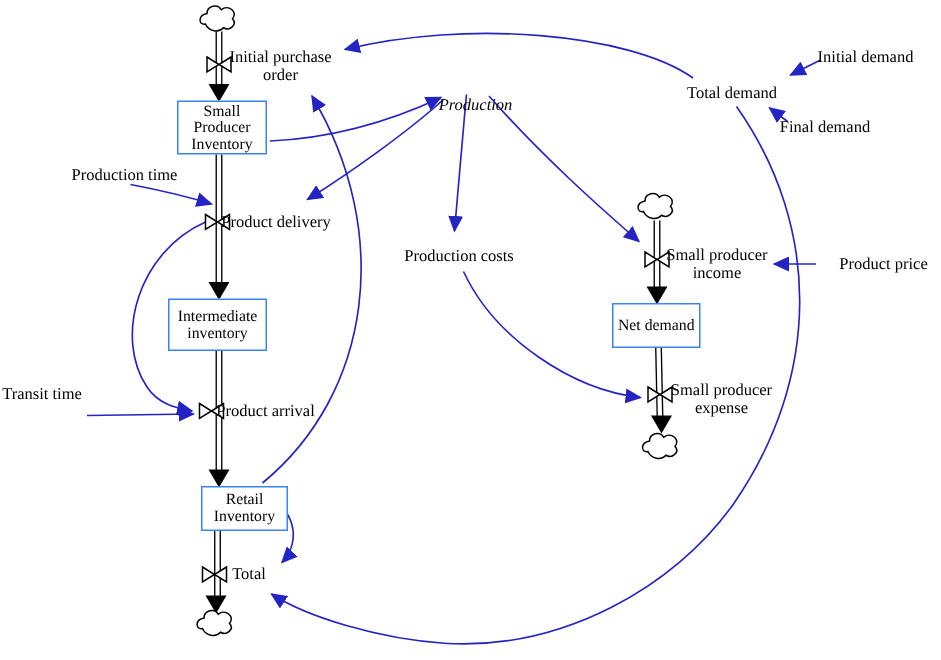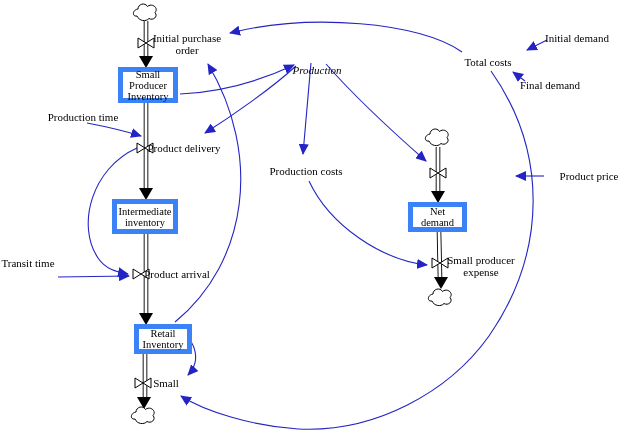--- a/index.html
+++ b/index.html
@@ -14,21 +14,21 @@
   #wires{position:absolute;left:0;top:0;}
   .lbl{
     position:absolute;
     transform:translate(-50%,-50%);
     font-size:11px;line-height:12px;
     text-align:center;white-space:nowrap;
   }
   .lbl.wrap{white-space:normal;}
   .stock{
     position:absolute;
-    border:5px solid #3b82f6;background:#fff;
+    border:1px solid #3b82f6;background:#fff;
     display:flex;align-items:center;justify-content:center;
     text-align:center;
     font-size:10.5px;line-height:11px;
     box-sizing:border-box;
   }
 </style>
 </head>
 <body>
 
 <div id="stage">
@@ -133,30 +133,31 @@
   <div class="lbl wrap" style="left:187px;top:44px;width:76px;">Initial purchase order</div>
 
   <div class="lbl" style="left:83px;top:117px;">Production time</div>
 
   <div class="lbl" style="left:184px;top:148px;">Product delivery</div>
 
   <div class="lbl" style="left:28px;top:263px;">Transit time</div>
 
   <div class="lbl" style="left:177px;top:274px;">Product arrival</div>
 
-  <div class="lbl" style="left:166px;top:383px;">Small</div>
+  <div class="lbl" style="left:166px;top:383px;">Total</div>
 
   <div class="lbl" style="left:317px;top:70px;font-style:italic;">Production</div>
 
   <div class="lbl" style="left:306px;top:171px;">Production costs</div>
 
-  <div class="lbl" style="left:488px;top:62px;">Total costs</div>
+  <div class="lbl" style="left:488px;top:62px;">Total demand</div>
 
   <div class="lbl" style="left:577px;top:38px;">Initial demand</div>
 
   <div class="lbl" style="left:550px;top:85px;">Final demand</div>
 
   <div class="lbl" style="left:577px;top:176px;margin-left:12px;">Product price</div>
 
+  <div class="lbl wrap" style="left:478px;top:176px;width:76px;">Small producer income</div>
 
   <div class="lbl wrap" style="left:481px;top:266px;width:76px;">Small producer expense</div>
 
 </div>
 
 </body></html>

